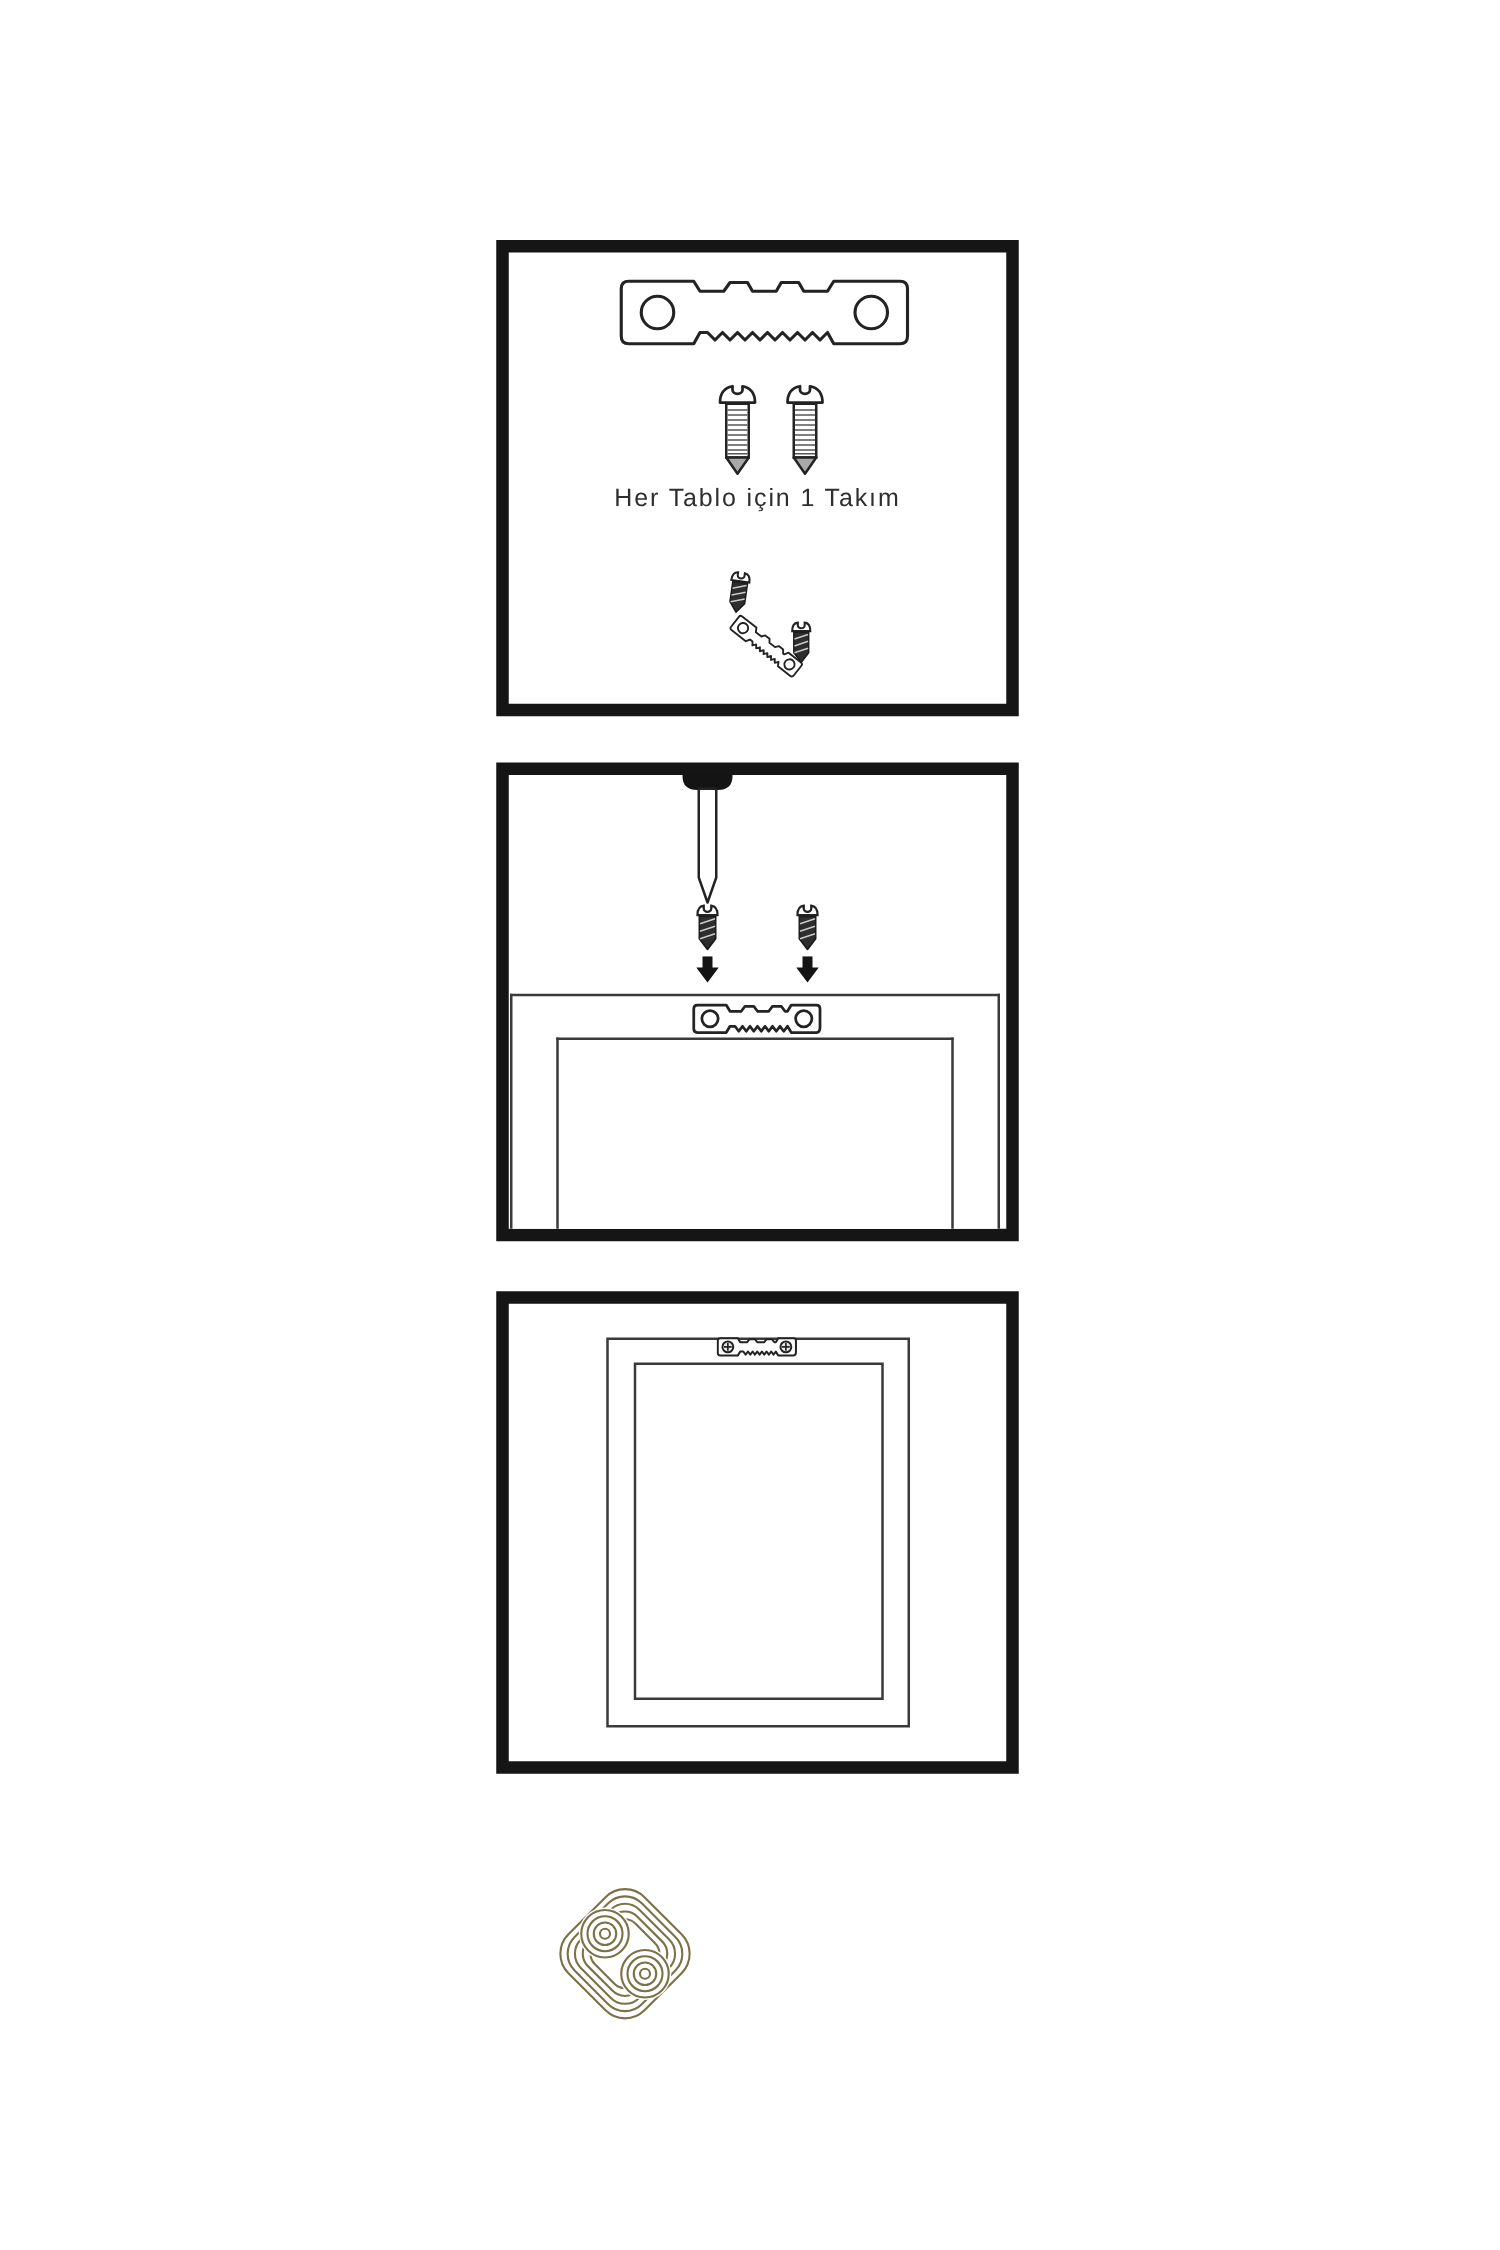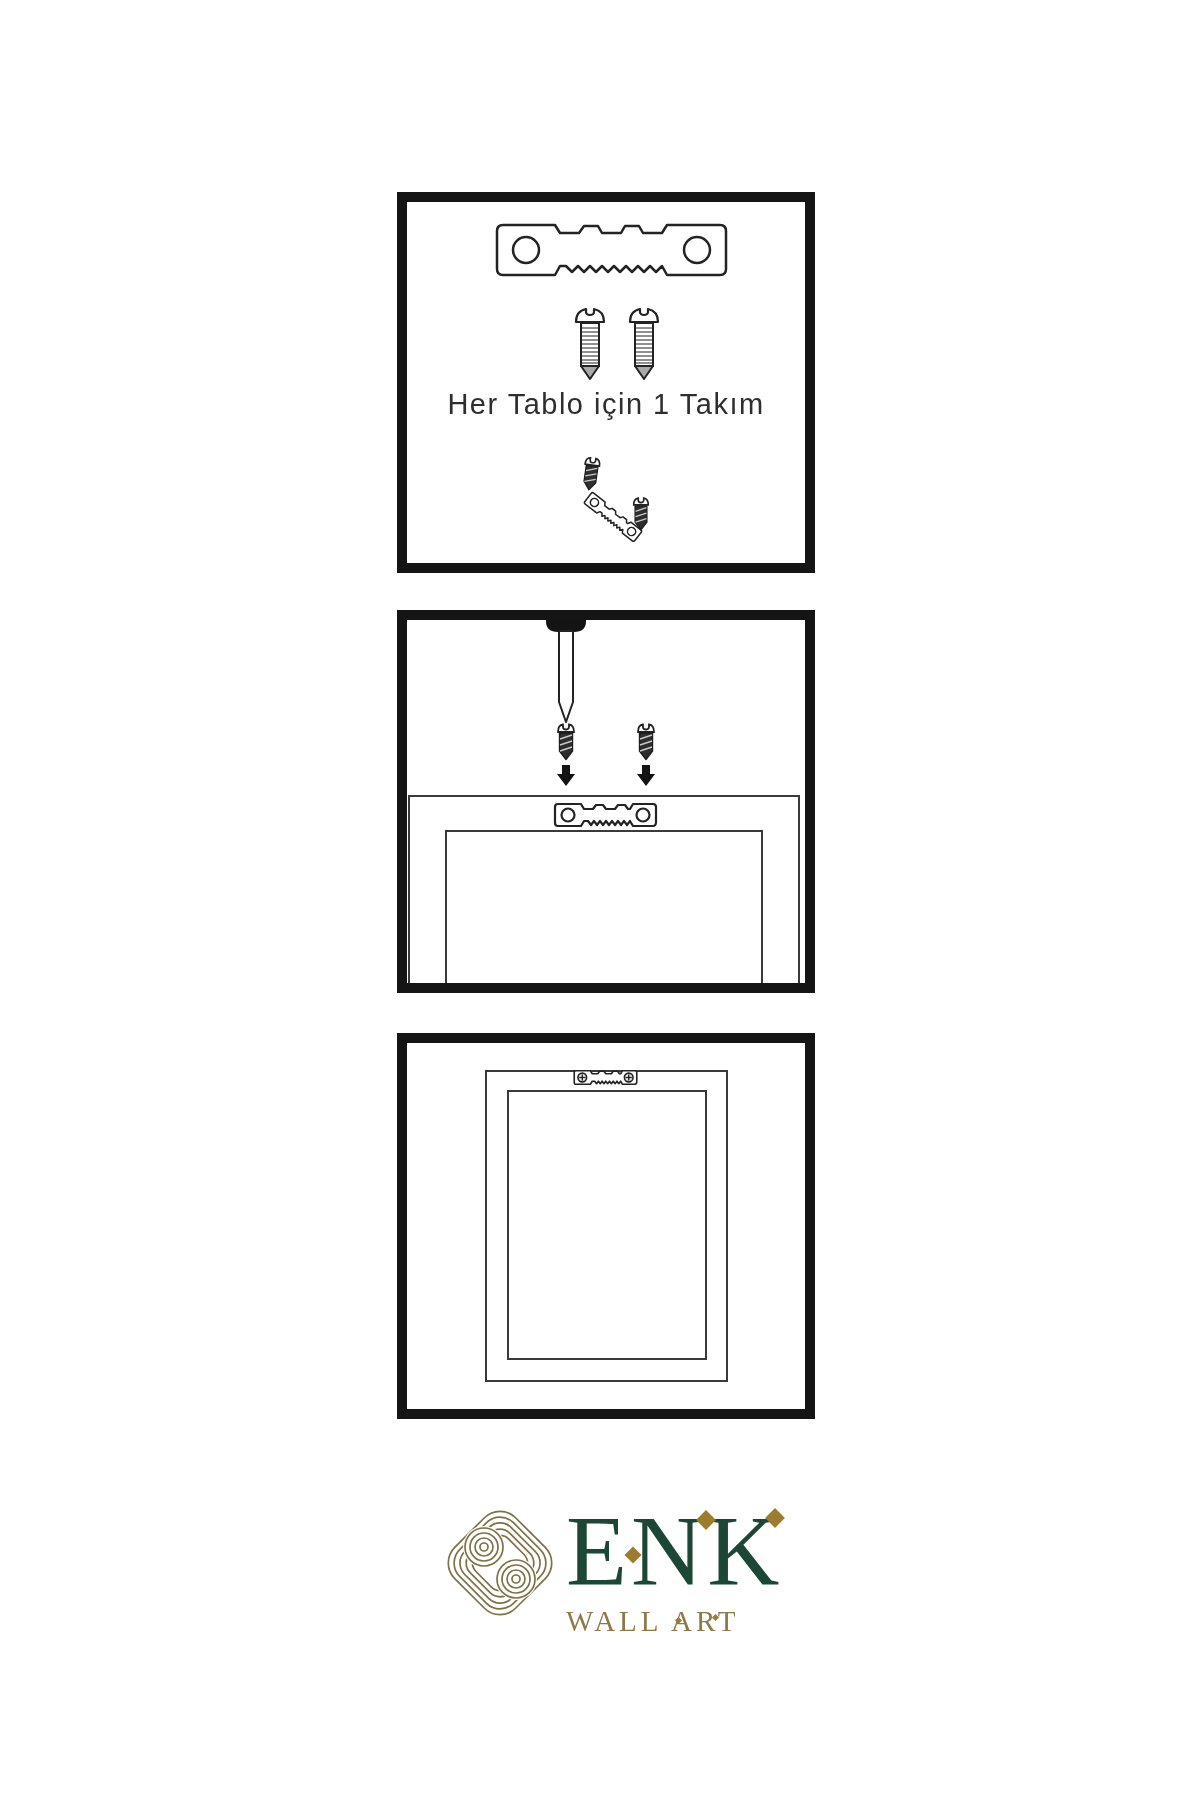--- a/index.html
+++ b/index.html
@@ -5,21 +5,21 @@
   html,body{margin:0;padding:0;background:#ffffff;}
   .canvas{position:relative;width:1200px;height:1800px;background:#ffffff;overflow:hidden;
           font-family:"Liberation Sans",sans-serif;}
   .panel{position:absolute;left:397px;width:418px;background:#ffffff;
          border:10px solid #151515;box-sizing:border-box;}
   #panel1{top:192px;height:381px;}
   #panel2{top:610px;height:383px;}
   #panel3{top:1033px;height:386px;}
   .abs{position:absolute;}
   .caption{position:absolute;left:0;top:186px;width:100%;text-align:center;
-           font-size:29px;letter-spacing:1.5px;color:#2e2e2e;font-weight:400;}
+           font-size:20px;letter-spacing:1.5px;color:#2e2e2e;font-weight:400;}
   
   .frame-cut{position:absolute;border:2px solid #3a3a3a;border-bottom:none;background:#ffffff;box-sizing:border-box;}
   .frame-full{position:absolute;border:2px solid #3a3a3a;background:#ffffff;box-sizing:border-box;}
   
   .logo-text{position:absolute;left:566px;top:1505px;width:260px;}
   .brand{font-family:"Liberation Serif",serif;font-size:100px;line-height:92px;
          letter-spacing:4px;color:#1c4737;font-weight:400;}
   .sub{font-family:"Liberation Serif",serif;font-size:29px;letter-spacing:4px;
        color:#8d7a4a;margin-top:8px;font-weight:400;}
   .diamond{position:absolute;background:#9c7c2f;transform:rotate(45deg);}
@@ -171,23 +171,14 @@
         <circle cx="46" cy="46" r="9"></circle>
       <circle cx="46" cy="46" r="14"></circle>
         <circle cx="46" cy="46" r="19"></circle>
       <circle cx="78" cy="78" r="4"></circle>
         <circle cx="78" cy="78" r="9"></circle>
       <circle cx="78" cy="78" r="14"></circle>
         <circle cx="78" cy="78" r="19"></circle>
     </g>
   </svg>
 
-  <div class="logo-text">
-    <div class="brand">ENK</div>
-    <span class="diamond" style="left:61px;top:44px;width:12px;height:12px;"></span>
-    <span class="diamond" style="left:133px;top:8px;width:14px;height:14px;"></span>
-    <span class="diamond" style="left:202px;top:6px;width:14px;height:14px;"></span>
-    <div class="sub">WALL ART</div>
-    <span class="diamond" style="left:110px;top:113px;width:5px;height:5px;"></span>
-    <span class="diamond" style="left:147px;top:110px;width:5px;height:5px;"></span>
-  </div>
 
 </div>
 
 </body></html>

